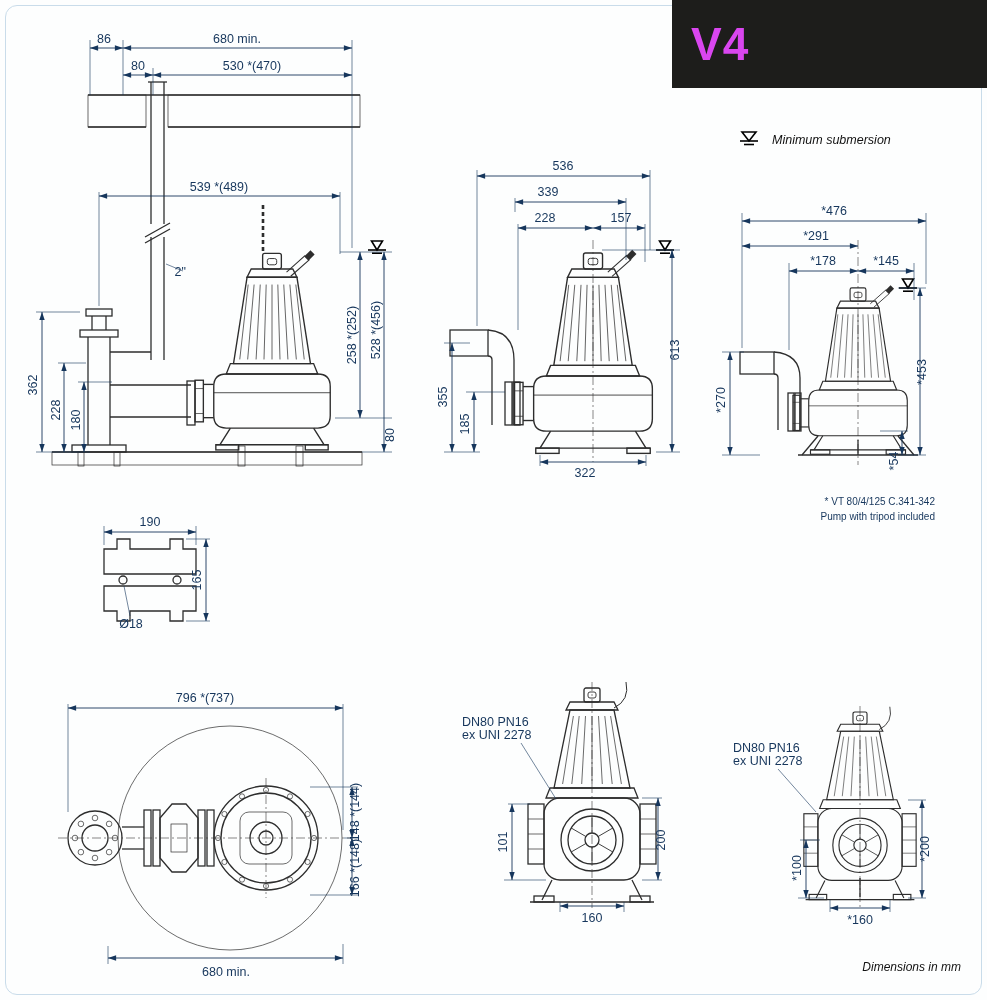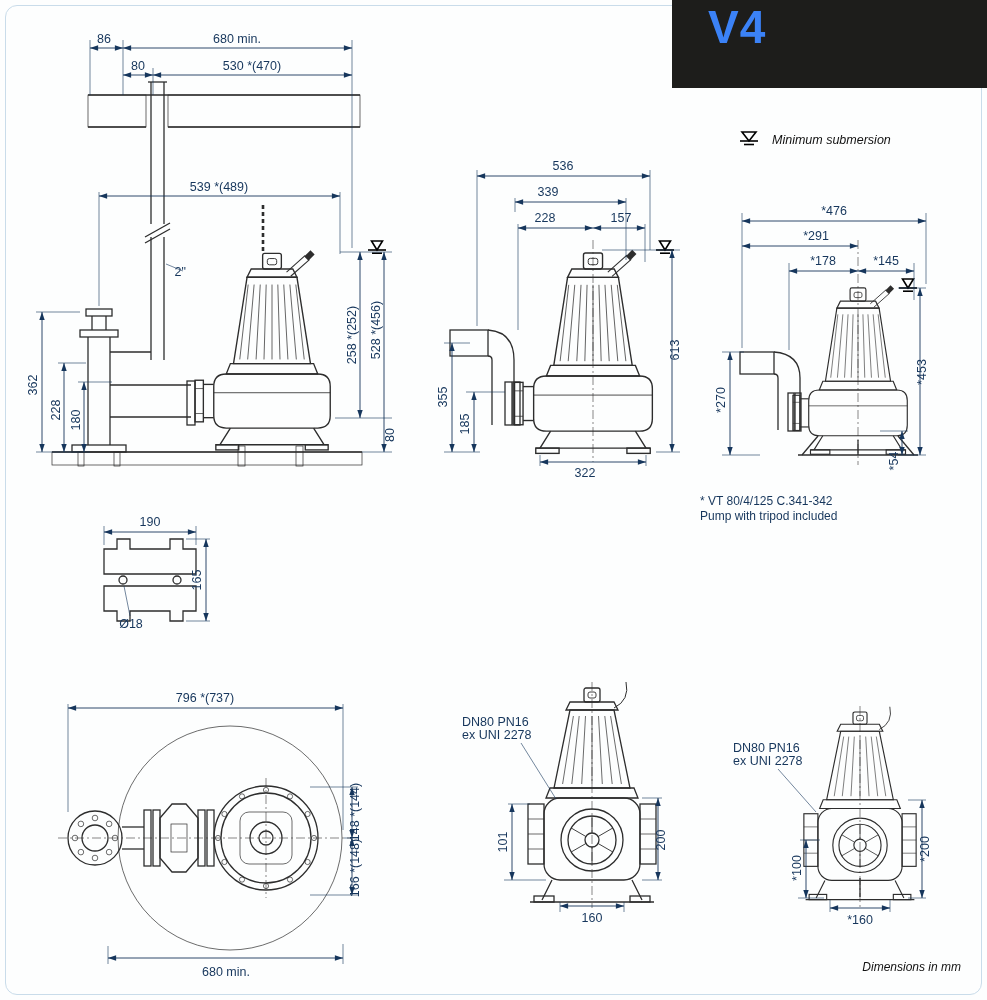--- a/index.html
+++ b/index.html
@@ -1,24 +1,24 @@
 <!DOCTYPE html>
 <html><head>
 <meta charset="utf-8">
 <style>
   *{margin:0;padding:0;box-sizing:border-box}
   html,body{width:987px;height:1000px;background:#ffffff;font-family:"Liberation Sans",sans-serif;position:relative;overflow:hidden}
   .page{position:absolute;inset:0;background:#fdfefe}
   .page-border{position:absolute;inset:5px;border:1px solid #c9dcea;border-radius:12px;pointer-events:none}
-  .banner{position:absolute;left:672px;top:0;width:315px;height:88px;background:#1d1d1b;color:#3b82f6;display:flex;padding-left:36px}
+  .banner{position:absolute;left:672px;top:0;width:315px;height:88px;background:#1d1d1b;color:#d946ef;display:flex;align-items:center;padding-left:19px}
   .banner .model{font-size:46px;font-weight:bold;letter-spacing:1px}
   .legend{position:absolute;left:738px;top:129px;display:flex;align-items:flex-end;gap:12px}
   .legend-text{font-style:italic;font-size:12.5px;color:#111}
   svg.drawing{position:absolute;left:0;top:0}
-  .note{position:absolute;left:700px;top:494px;width:235px;text-align:left;color:#16365c;font-size:12px;line-height:15px}
+  .note{position:absolute;left:700px;top:494px;width:235px;text-align:right;color:#16365c;font-size:10px;line-height:15px}
   .footer{position:absolute;right:26px;top:960px;font-size:12px;font-style:italic;font-weight:normal;color:#111}
   
   .geo{stroke:#2d2d2d;fill:none;stroke-width:1.3}
   .geo-thin{stroke:#2d2d2d;fill:none;stroke-width:0.7}
   .fillgeo{fill:#2d2d2d;stroke:none}
   .dim{stroke:#16365c;stroke-width:0.9;fill:none}
   .ext{stroke:#16365c;stroke-width:0.6;fill:none}
   .cl{stroke:#555;stroke-width:0.7;stroke-dasharray:9 3 2 3;fill:none}
   .chain{stroke:#2d2d2d;stroke-width:2.6;stroke-dasharray:4 3;fill:none}
   text.dlabel{fill:#16365c;font-size:12.5px;font-family:"Liberation Sans",sans-serif}

